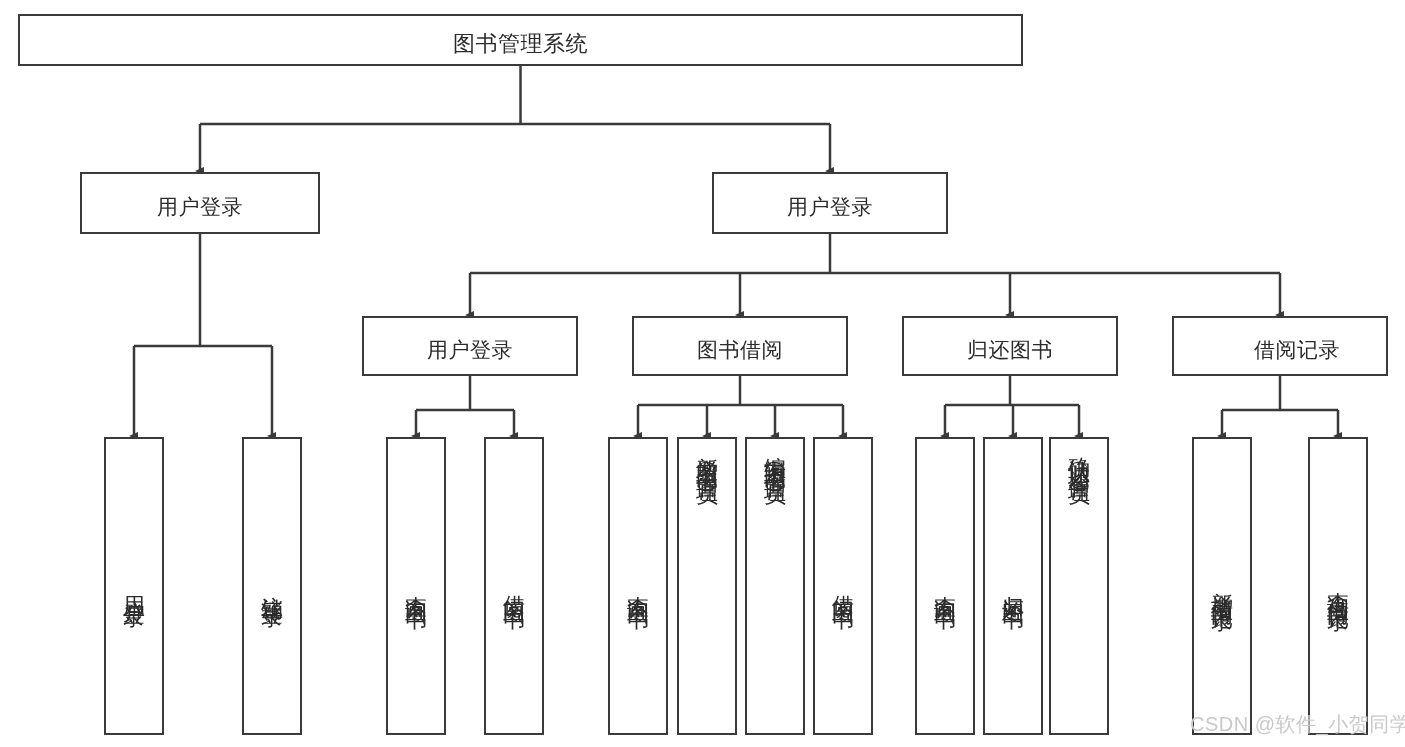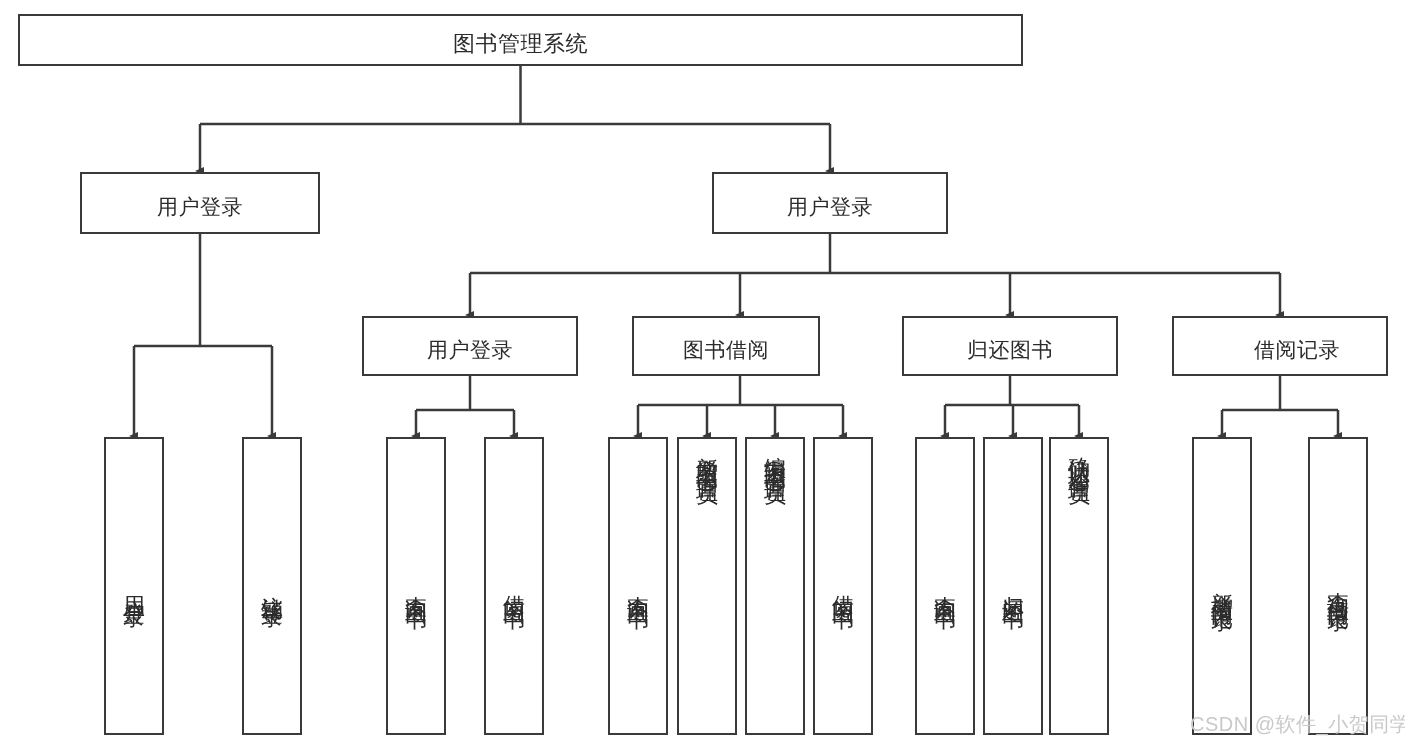--- a/index.html
+++ b/index.html
@@ -128,21 +128,21 @@
   <div class="node horiz" style="left:80px;top:172px;width:240px;height:62px;">
     <span class="label">用户登录</span>
   </div>
   <div class="node horiz" style="left:712px;top:172px;width:236px;height:62px;">
     <span class="label">用户登录</span>
   </div>
 
   <div class="node horiz" style="left:362px;top:316px;width:216px;height:60px;">
     <span class="label">用户登录</span>
   </div>
-  <div class="node horiz" style="left:632px;top:316px;width:188px;height:60px;">
+  <div class="node horiz" style="left:632px;top:316px;width:216px;height:60px;">
     <span class="label">图书借阅</span>
   </div>
   <div class="node horiz" style="left:902px;top:316px;width:216px;height:60px;">
     <span class="label">归还图书</span>
   </div>
   <div class="node horiz" style="left:1172px;top:316px;width:216px;height:60px;padding-left:34px;">
     <span class="label">借阅记录</span>
   </div>
 
   <div class="node vert centered" style="left:104px;top:437px;width:60px;height:298px;">

